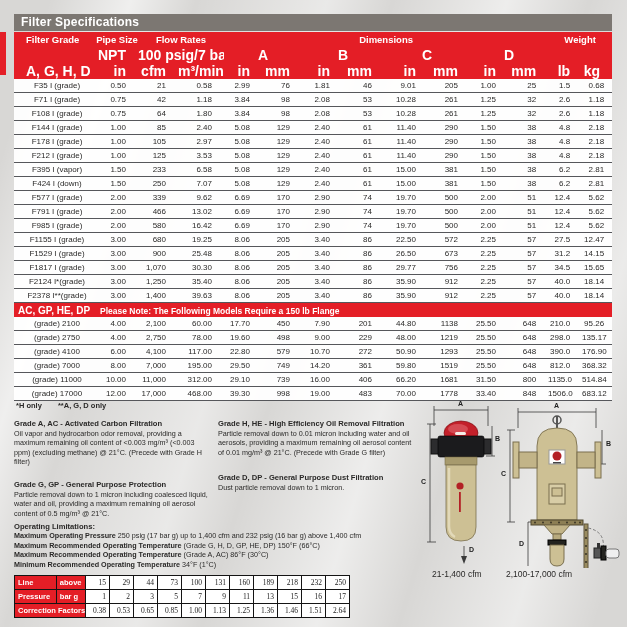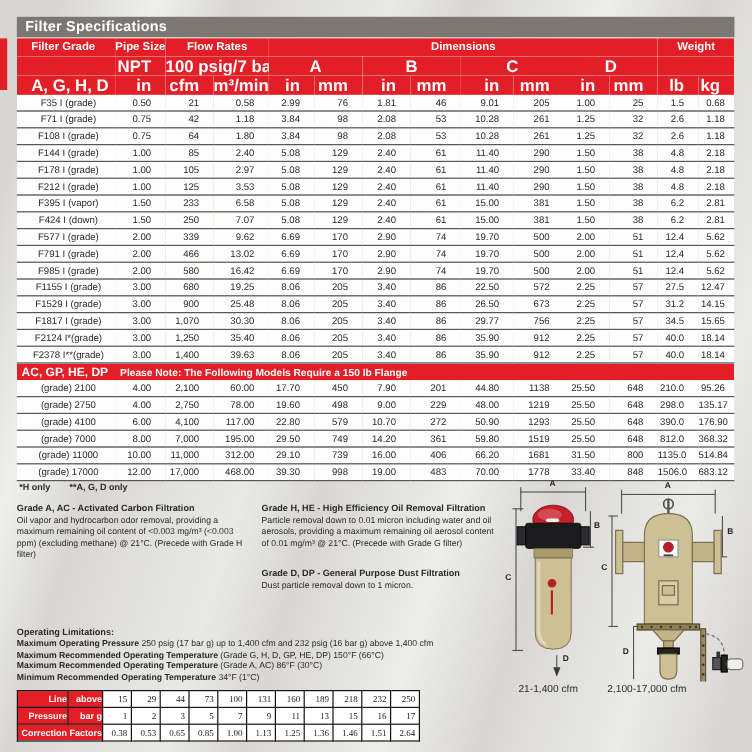--- a/index.html
+++ b/index.html
@@ -70,21 +70,21 @@
   .dim-label{position:absolute; font-size:7px; font-weight:bold; color:#222;}
   .caption{position:absolute; top:569px; font-size:8.5px; color:#2a2928;}
   .caption-small{left:432px;}
   .caption-large{left:506px;}
 
   
   .corr-table{position:absolute; left:14px; top:575px; border-collapse:collapse;
     font-size:7.5px; table-layout:fixed;}
   .corr-table col.k1{width:40px}.corr-table col.k2{width:28px}
   .corr-table col.kv{width:24px}
-  .corr-table th{background:#e41e26; color:#fff; font-weight:bold; text-align:right;
+  .corr-table th{background:#e41e26; color:#fff; font-weight:bold; text-align:left;
     padding:0 0 0 3px; border:1px solid #141414; height:13px; white-space:nowrap; overflow:hidden;}
   .corr-table td{background:#fff; border:1px solid #141414; text-align:right;
     padding:0 3px 0 0; height:13px; color:#222;font-family:Liberation Serif, serif;}
 </style>
 </head>
 <body>
 
 <div class="page">
   <div class="streaks"></div>
   <div class="red-sliver"></div>
@@ -510,20 +510,24 @@
 
   <div class="footnotes">
     <span>*H only</span>
     <span>**A, G, D only</span>
   </div>
 
   <div class="grade-col col-left">
     <div class="grade-block">
       <div class="grade-heading">Grade A, AC - Activated Carbon Filtration</div>
       <div>Oil vapor and hydrocarbon odor removal, providing a maximum remaining oil content of &lt;0.003 mg/m³ (&lt;0.003 ppm) (excluding methane) @ 21°C. (Precede with Grade H filter)</div>
+    </div>
+    <div class="grade-block">
+      <div class="grade-heading">Grade G, GP - General Purpose Protection</div>
+      <div>Particle removal down to 1 micron including coalesced liquid, water and oil, providing a maximum remaining oil aerosol content of 0.5 mg/m³ @ 21°C.</div>
     </div>
   </div>
 
   <div class="grade-col col-right">
     <div class="grade-block">
       <div class="grade-heading">Grade H, HE - High Efficiency Oil Removal Filtration</div>
       <div>Particle removal down to 0.01 micron including water and oil aerosols, providing a maximum remaining oil aerosol content of 0.01 mg/m³ @ 21°C. (Precede with Grade G filter)</div>
     </div>
     <div class="grade-block">
       <div class="grade-heading">Grade D, DP - General Purpose Dust Filtration</div>

